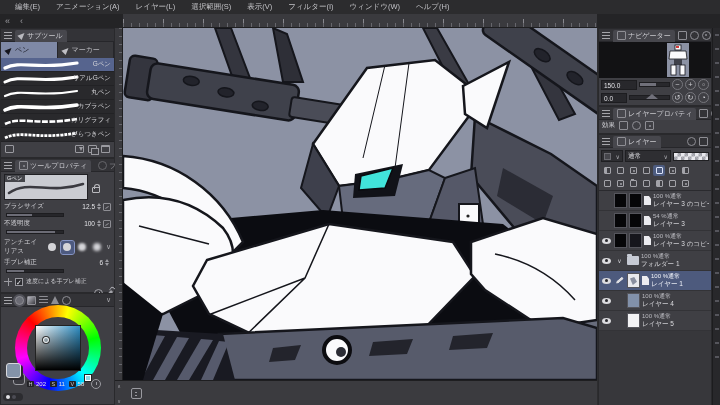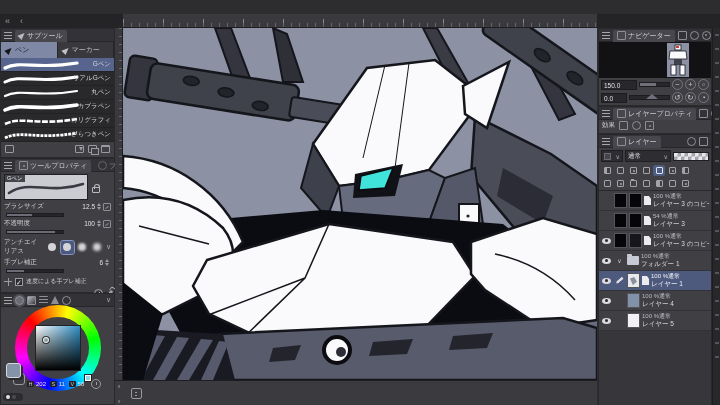--- a/index.html
+++ b/index.html
@@ -179,20 +179,30 @@
   
   .rstrip { position:absolute; left:712px; top:14px; width:8px; height:391px; background:#28282b; border-left:1px solid #1c1c1e; }
   .rstrip .rb-ico { position:absolute; top:0; left:0; padding:0 1px; }
   .rstrip .ticks { position:absolute; left:2px; top:20px; width:4px; height:330px; background:repeating-linear-gradient(#55555c 0 2px,transparent 2px 14px); }
 </style>
 </head>
 <body>
 
 <div id="app">
 
+  <div class="menubar">
+    <span class="menu-item">編集(E)</span>
+    <span class="menu-item">アニメーション(A)</span>
+    <span class="menu-item">レイヤー(L)</span>
+    <span class="menu-item">選択範囲(S)</span>
+    <span class="menu-item">表示(V)</span>
+    <span class="menu-item">フィルター(I)</span>
+    <span class="menu-item">ウィンドウ(W)</span>
+    <span class="menu-item">ヘルプ(H)</span>
+  </div>
 
   <div class="rulerbar">
     <span class="rb-ico">«</span>
     <span class="rb-ico">‹</span>
     <div class="h-ruler"></div>
   </div>
 
   <div class="panel" id="subtool">
     <div class="p-head">
       <span class="hamb"></span>

